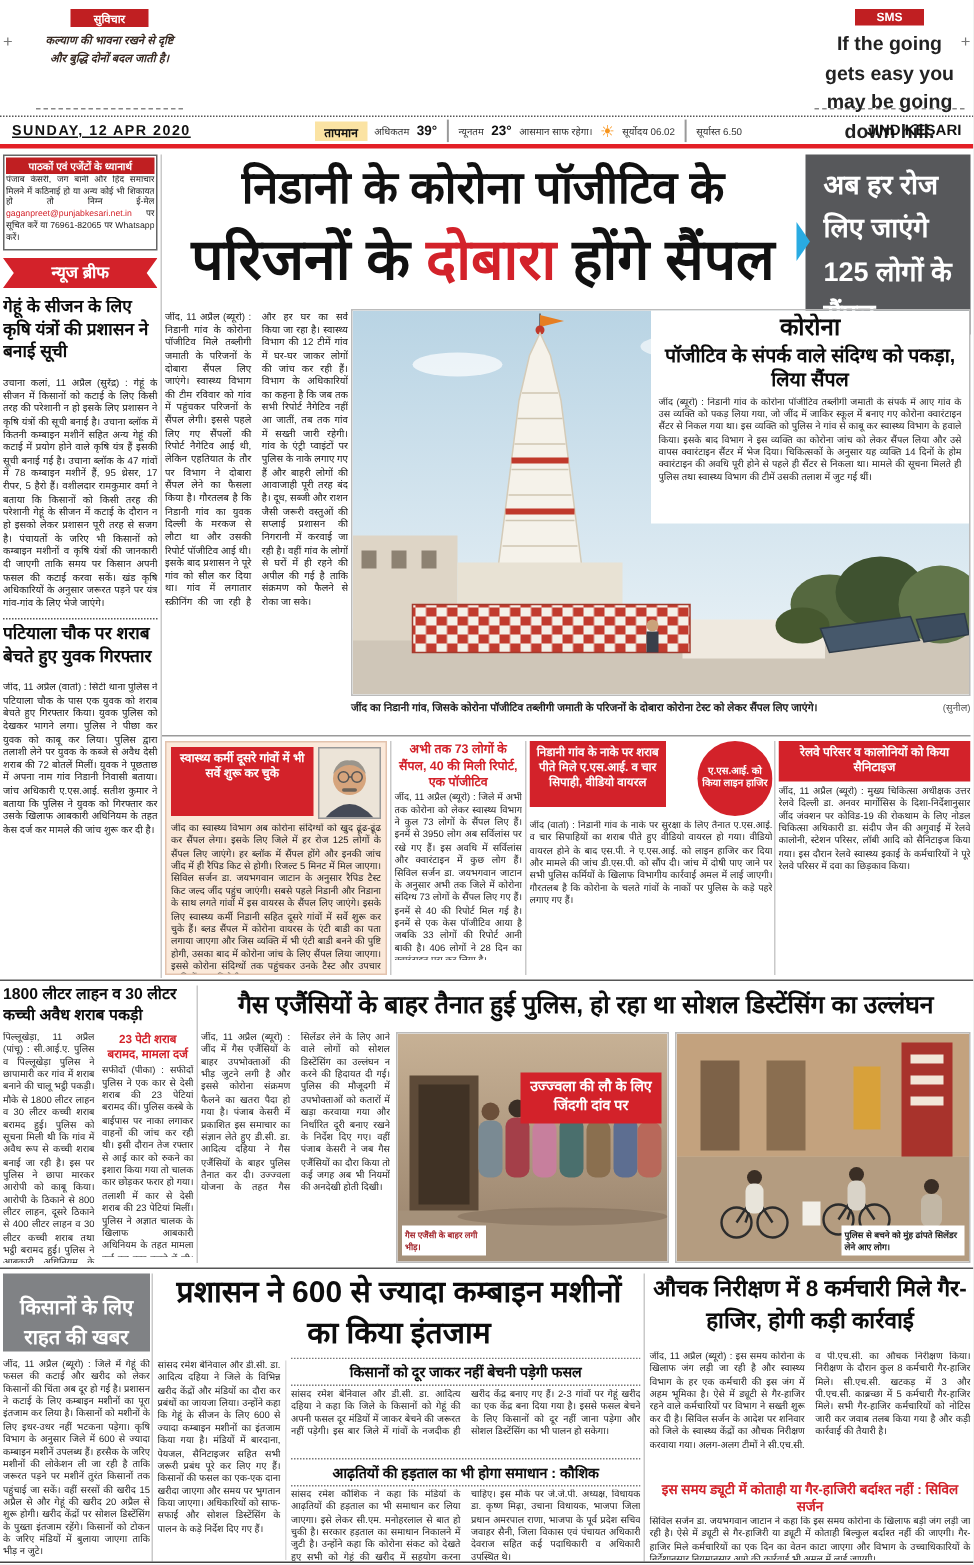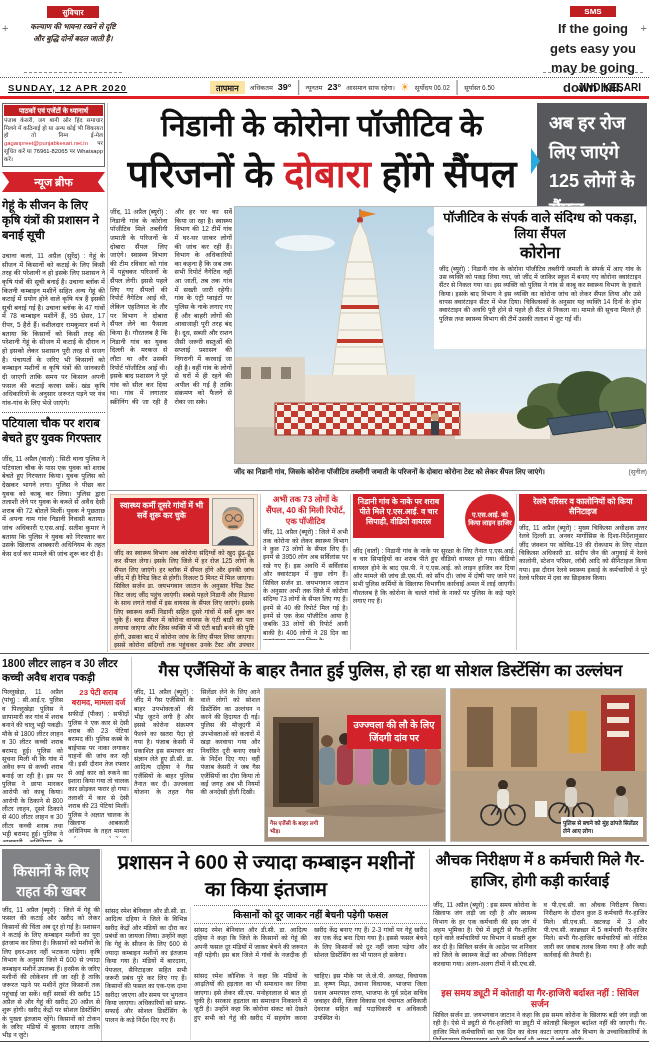--- a/index.html
+++ b/index.html
@@ -136,22 +136,22 @@
         <ellipse cx="318" cy="196" rx="26" ry="20" fill="#55683f"></ellipse>
         <ellipse cx="352" cy="188" rx="30" ry="24" fill="#3f5230"></ellipse>
         <ellipse cx="392" cy="196" rx="28" ry="26" fill="#61754a"></ellipse>
         <ellipse cx="300" cy="210" rx="18" ry="12" fill="#46582f"></ellipse>
       </g>
       <path d="M312,212 L372,204 L378,220 L318,228 Z" fill="#46586b" stroke="#2e3b49" stroke-width="1"></path>
       <path d="M376,206 L408,202 L411,216 L381,221 Z" fill="#3c4c5e" stroke="#2e3b49" stroke-width="1"></path>
     </svg>
 
     <div class="abs whitebox" style="right:0;top:0;width:212px;height:142px;padding:2px 5px;box-sizing:border-box;">
+      <div class="ctr hl" style="font-size:16px;line-height:1.2;">कोरोना</div>
       <div class="ctr hl" style="font-size:13px;line-height:1.25;margin-top:1px;">पॉजीटिव के संपर्क वाले संदिग्ध को पकड़ा, लिया सैंपल</div>
-      <div class="ctr hl" style="font-size:16px;line-height:1.2;">कोरोना</div>
       <div class="bt" style="margin-top:3px;height:74px;font-size:6.3px;">जींद (ब्यूरो) : निडानी गांव के कोरोना पॉजीटिव तब्लीगी जमाती के संपर्क में आए गांव के उस व्यक्ति को पकड़ लिया गया, जो जींद में जाकिर स्कूल में बनाए गए कोरोना क्वारंटाइन सैंटर से निकल गया था। इस व्यक्ति को पुलिस ने गांव से काबू कर स्वास्थ्य विभाग के हवाले किया। इसके बाद विभाग ने इस व्यक्ति का कोरोना जांच को लेकर सैंपल लिया और उसे वापस क्वारंटाइन सैंटर में भेज दिया। चिकित्सकों के अनुसार यह व्यक्ति 14 दिनों के होम क्वारंटाइन की अवधि पूरी होने से पहले ही सैंटर से निकला था। मामले की सूचना मिलते ही पुलिस तथा स्वास्थ्य विभाग की टीमें उसकी तलाश में जुट गई थीं।</div>
     </div>
   </div>
 
   <div class="abs" style="left:234px;top:467px;width:413px;height:20px;display:flex;justify-content:space-between;align-items:flex-start;">
     <span class="cap" style="font-weight:bold;">जींद का निडानी गांव, जिसके कोरोना पॉजीटिव तब्लीगी जमाती के परिजनों के दोबारा कोरोना टेस्ट को लेकर सैंपल लिए जाएंगे।</span>
     <span class="cap" style="font-size:6.5px;color:#555;">(सुनील)</span>
   </div>
   <div class="abs hrule" style="left:108px;top:490px;width:539px;"></div>
 
@@ -276,20 +276,21 @@
   <div class="abs bt" style="left:2px;top:906px;width:98px;height:134px;font-size:6.3px;">जींद, 11 अप्रैल (ब्यूरो) : जिले में गेहूं की फसल की कटाई और खरीद को लेकर किसानों की चिंता अब दूर हो गई है। प्रशासन ने कटाई के लिए कम्बाइन मशीनों का पूरा इंतजाम कर लिया है। किसानों को मशीनों के लिए इधर-उधर नहीं भटकना पड़ेगा। कृषि विभाग के अनुसार जिले में 600 से ज्यादा कम्बाइन मशीनें उपलब्ध हैं। हरसैक के जरिए मशीनों की लोकेशन ली जा रही है ताकि जरूरत पड़ने पर मशीनें तुरंत किसानों तक पहुंचाई जा सकें। वहीं सरसों की खरीद 15 अप्रैल से और गेहूं की खरीद 20 अप्रैल से शुरू होगी। खरीद केंद्रों पर सोशल डिस्टेंसिंग के पुख्ता इंतजाम रहेंगे। किसानों को टोकन के जरिए मंडियों में बुलाया जाएगा ताकि भीड़ न जुटे।</div>
 
   <div class="abs vrule" style="left:101px;top:849px;height:192px;"></div>
 
   <div class="abs ctr hl" style="left:105px;top:849px;width:322px;height:54px;font-size:20px;line-height:1.35;">प्रशासन ने 600 से ज्यादा कम्बाइन मशीनों का किया इंतजाम</div>
   <div class="abs bt" style="left:105px;top:907px;width:82px;height:133px;font-size:6.3px;">सांसद रमेश बेनिवाल और डी.सी. डा. आदित्य दहिया ने जिले के विभिन्न खरीद केंद्रों और मंडियों का दौरा कर प्रबंधों का जायजा लिया। उन्होंने कहा कि गेहूं के सीजन के लिए 600 से ज्यादा कम्बाइन मशीनों का इंतजाम किया गया है। मंडियों में बारदाना, पेयजल, सैनिटाइजर सहित सभी जरूरी प्रबंध पूरे कर लिए गए हैं। किसानों की फसल का एक-एक दाना खरीदा जाएगा और समय पर भुगतान किया जाएगा। अधिकारियों को साफ-सफाई और सोशल डिस्टेंसिंग के पालन के कड़े निर्देश दिए गए हैं।</div>
   <div class="abs vrule" style="left:190px;top:907px;height:133px;background:#ddd;"></div>
   <div class="abs" style="left:194px;top:905px;width:233px;height:136px;overflow:hidden;">
     <div class="ctr hl" style="font-size:9.5px;border-top:1px dotted #777;border-bottom:1px dotted #777;padding:2px 0;">किसानों को दूर जाकर नहीं बेचनी पड़ेगी फसल</div>
     <div class="bt c2" style="margin-top:2px;height:44px;font-size:6.3px;">सांसद रमेश बेनिवाल और डी.सी. डा. आदित्य दहिया ने कहा कि जिले के किसानों को गेहूं की अपनी फसल दूर मंडियों में जाकर बेचने की जरूरत नहीं पड़ेगी। इस बार जिले में गांवों के नजदीक ही खरीद केंद्र बनाए गए हैं। 2-3 गांवों पर गेहूं खरीद का एक केंद्र बना दिया गया है। इससे फसल बेचने के लिए किसानों को दूर नहीं जाना पड़ेगा और सोशल डिस्टेंसिंग का भी पालन हो सकेगा।</div>
+    <div class="ctr hl" style="font-size:9.5px;border-top:1px dotted #777;border-bottom:1px dotted #777;padding:2px 0;margin-top:2px;">आढ़तियों की हड़ताल का भी होगा समाधान : कौशिक</div>
     <div class="bt c2" style="margin-top:2px;height:62px;font-size:6.3px;">सांसद रमेश कौशिक ने कहा कि मंडियों के आढ़तियों की हड़ताल का भी समाधान कर लिया जाएगा। इसे लेकर सी.एम. मनोहरलाल से बात हो चुकी है। सरकार हड़ताल का समाधान निकालने में जुटी है। उन्होंने कहा कि कोरोना संकट को देखते हुए सभी को गेहूं की खरीद में सहयोग करना चाहिए। इस मौके पर जे.जे.पी. अध्यक्ष, विधायक डा. कृष्ण मिढ़ा, उचाना विधायक, भाजपा जिला प्रधान अमरपाल राणा, भाजपा के पूर्व प्रदेश सचिव जवाहर सैनी, जिला विकास एवं पंचायत अधिकारी देवराज सहित कई पदाधिकारी व अधिकारी उपस्थित थे।</div>
   </div>
 
   <div class="abs vrule" style="left:429px;top:849px;height:192px;"></div>
 
   <div class="abs ctr hl" style="left:433px;top:849px;width:214px;height:48px;font-size:15px;line-height:1.4;">औचक निरीक्षण में 8 कर्मचारी मिले गैर-हाजिर, होगी कड़ी कार्रवाई</div>
   <div class="abs bt c2" style="left:433px;top:901px;width:214px;height:84px;font-size:6.3px;">जींद, 11 अप्रैल (ब्यूरो) : इस समय कोरोना के खिलाफ जंग लड़ी जा रही है और स्वास्थ्य विभाग के हर एक कर्मचारी की इस जंग में अहम भूमिका है। ऐसे में ड्यूटी से गैर-हाजिर रहने वाले कर्मचारियों पर विभाग ने सख्ती शुरू कर दी है। सिविल सर्जन के आदेश पर शनिवार को जिले के स्वास्थ्य केंद्रों का औचक निरीक्षण करवाया गया। अलग-अलग टीमों ने सी.एच.सी. व पी.एच.सी. का औचक निरीक्षण किया। निरीक्षण के दौरान कुल 8 कर्मचारी गैर-हाजिर मिले। सी.एच.सी. खटकड़ में 3 और पी.एच.सी. काब्रच्छा में 5 कर्मचारी गैर-हाजिर मिले। सभी गैर-हाजिर कर्मचारियों को नोटिस जारी कर जवाब तलब किया गया है और कड़ी कार्रवाई की तैयारी है।</div>
   <div class="abs ctr hl redtxt" style="left:433px;top:988px;width:214px;height:22px;font-size:9px;line-height:1.25;">इस समय ड्यूटी में कोताही या गैर-हाजिरी बर्दाश्त नहीं : सिविल सर्जन</div>
   <div class="abs bt" style="left:433px;top:1011px;width:214px;height:29px;font-size:6.3px;">सिविल सर्जन डा. जयभगवान जाटान ने कहा कि इस समय कोरोना के खिलाफ बड़ी जंग लड़ी जा रही है। ऐसे में ड्यूटी से गैर-हाजिरी या ड्यूटी में कोताही बिल्कुल बर्दाश्त नहीं की जाएगी। गैर-हाजिर मिले कर्मचारियों का एक दिन का वेतन काटा जाएगा और विभाग के उच्चाधिकारियों के निर्देशानुसार नियमानुसार आगे की कार्रवाई भी अमल में लाई जाएगी।</div>
 

